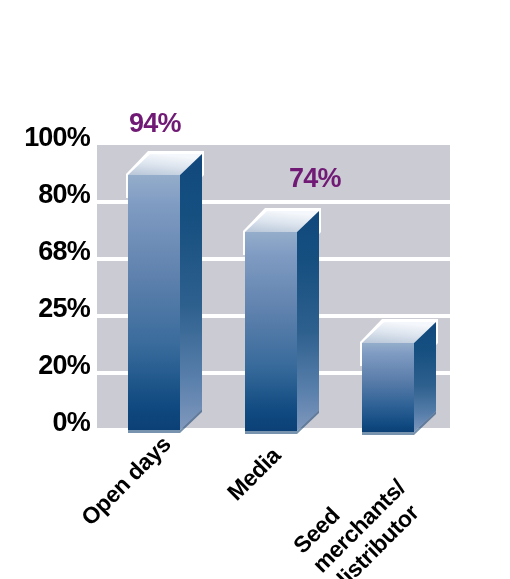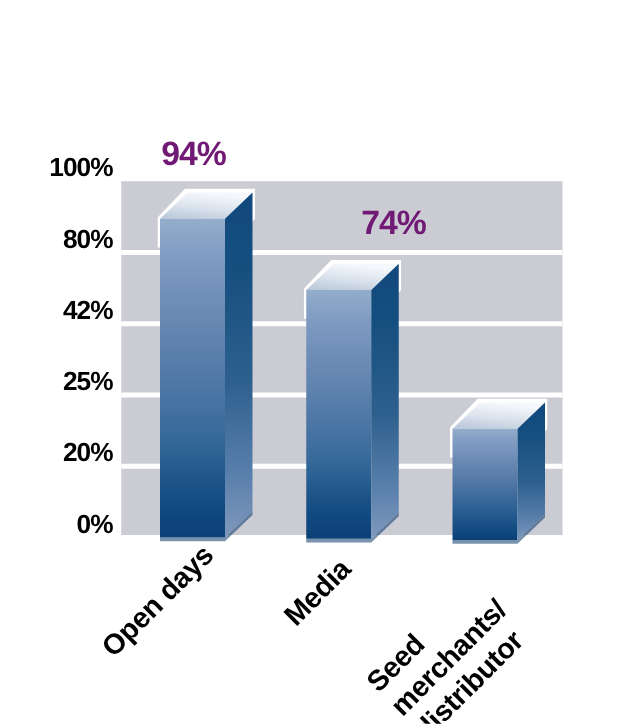--- a/index.html
+++ b/index.html
@@ -22,21 +22,21 @@
     position: absolute;
     left: 0px;
     top: 0px;
     width: 90px;
     height: 579px;
   }
   .y-tick-row {
     position: absolute;
     width: 90px;
     text-align: right;
-    font-size: 21px;
+    font-size: 27px;
     font-weight: bold;
     color: #000;
     letter-spacing: -0.8px;
     line-height: 1;
   }
 
   
   #plot-area {
     position: absolute;
     left: 97px;
@@ -90,21 +90,21 @@
   }
 </style>
 </head>
 <body>
 
 <div id="chart-root">
 
   <div id="y-tick-axis">
     <div class="y-tick-row" style="top:124px;">100%</div>
     <div class="y-tick-row" style="top:181px;">80%</div>
-    <div class="y-tick-row" style="top:238px;">42%</div>
+    <div class="y-tick-row" style="top:238px;">68%</div>
     <div class="y-tick-row" style="top:295px;">25%</div>
     <div class="y-tick-row" style="top:352px;">20%</div>
     <div class="y-tick-row" style="top:409px;">0%</div>
   </div>
 
   <div id="plot-area">
 
     <div class="gridline" style="top:55px;"></div>
     <div class="gridline" style="top:112px;"></div>
     <div class="gridline" style="top:169px;"></div>

